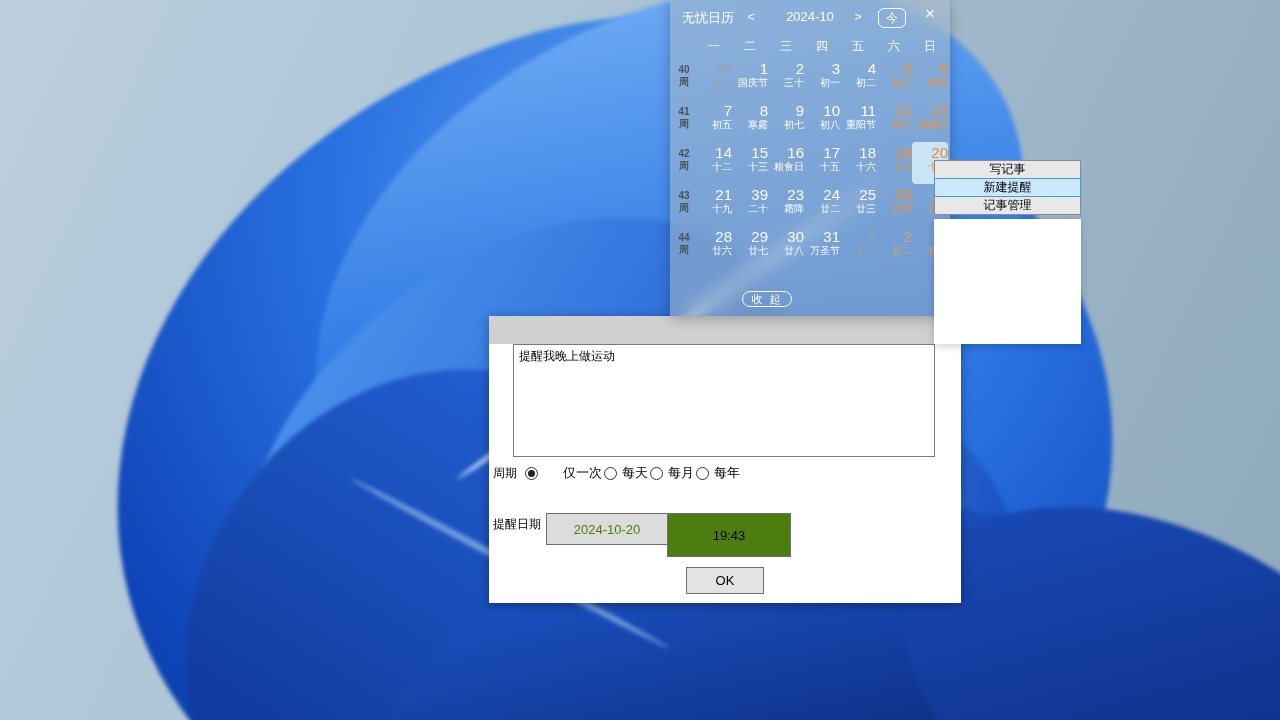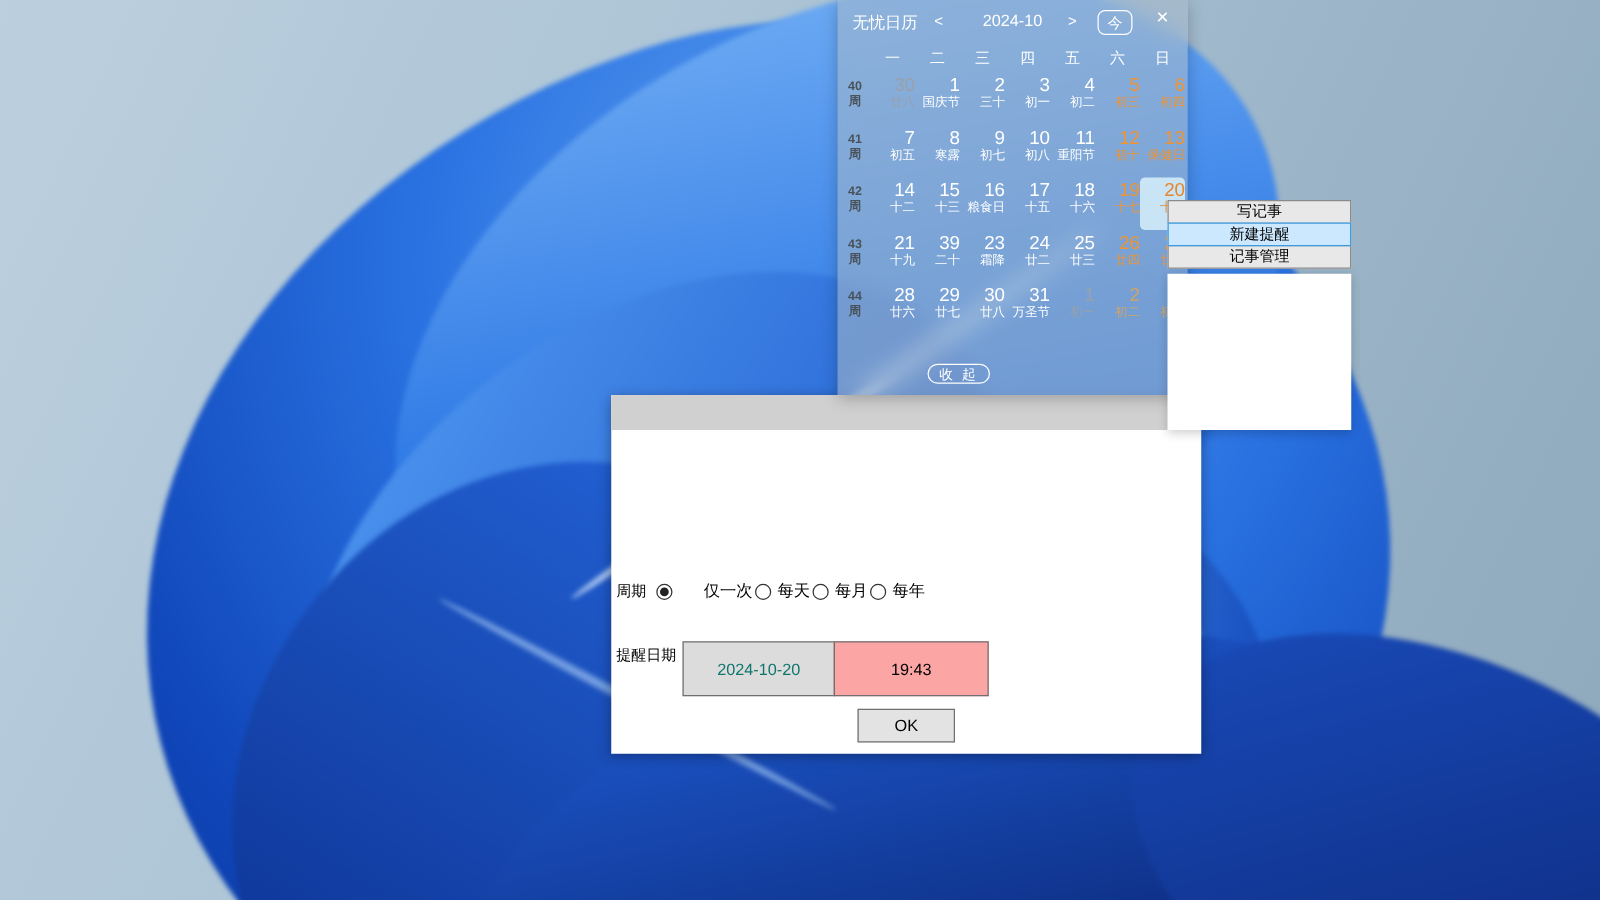--- a/index.html
+++ b/index.html
@@ -41,23 +41,23 @@
   .dlg-textarea { position:absolute; left:24px; top:28px; width:422px; height:113px;
                   border:1px solid #7a7a7a; background:#fff; font:12px "Liberation Sans","DejaVu Sans",sans-serif;
                   padding:3px 5px; resize:none; color:#000; }
   .cycle-row { position:absolute; left:4px; top:146px; width:460px; height:22px; display:flex; align-items:center; }
   .cycle-label { font-size:12px; color:#000; margin-right:8px; }
   .radio-opt { display:flex; align-items:center; font-size:13px; color:#000; }
   .radio-circ { width:13px; height:13px; border:1px solid #333; border-radius:50%; margin:0 5px 0 0;
                 display:inline-flex; align-items:center; justify-content:center; background:#fff; }
   .radio-dot { width:7px; height:7px; border-radius:50%; background:#222; }
   .date-row-label { position:absolute; left:4px; top:200px; font-size:12px; color:#000;text-align:center; }
-  .date-btn { position:absolute; left:57px; top:197px; width:122px; height:44px; background:#dcdcdc;
-              border:1px solid #707070; font-size:13px; color:#0f766e; display:flex; align-items:center; justify-content:center; }
-  .time-btn { position:absolute; left:178px; top:197px; width:124px; height:44px; background:#fca5a5;
+  .date-btn { position:absolute; left:57px; top:197px; width:122px; height:32px; background:#dcdcdc;
+              border:1px solid #707070; font-size:13px; color:#4d7c0f; display:flex; align-items:center; justify-content:center; }
+  .time-btn { position:absolute; left:178px; top:197px; width:124px; height:44px; background:#4d7c0f;
               border:1px solid #707070; font-size:13px; color:#000; display:flex; align-items:center; justify-content:center; }
   .ok-btn { position:absolute; left:197px; top:251px; width:78px; height:27px; background:#e3e3e3;
             border:1px solid #707070; font-size:13px; color:#000; display:flex; align-items:center; justify-content:center; }
 
   
   .calendar { position:absolute; left:670px; top:0; width:280px; height:316px;
               background:rgba(168,186,202,.55); backdrop-filter:blur(9px) saturate(.95);
               color:#fff; box-shadow:0 3px 12px rgba(0,0,0,.25); }
   .cal-header { position:absolute; left:0; top:0; width:100%; height:30px; }
   .cal-title { position:absolute; left:12px; top:9px; font-size:13px; color:#fff; }
@@ -105,20 +105,21 @@
   <div class="petal p6"></div>
   <div class="petal p7"></div>
   <div class="petal p10"></div>
   <div class="petal hl1"></div>
   <div class="petal hl2"></div>
   <div class="petal hl3"></div>
 </div>
 
 <div class="dialog">
   <div class="dlg-titlebar"></div>
+  <textarea class="dlg-textarea" style="">提醒我晚上做运动</textarea>
   <div class="cycle-row">
     <span class="cycle-label">周期</span>
     <span id="cycle-options" style="display: inline-flex;">
         <span class="radio-opt">
           <span class="radio-circ">
             <span class="radio-dot"></span>
           </span>
           <span style="margin-right: 2px; margin-left: 20px;">仅一次</span>
         </span>
         <span class="radio-opt">

